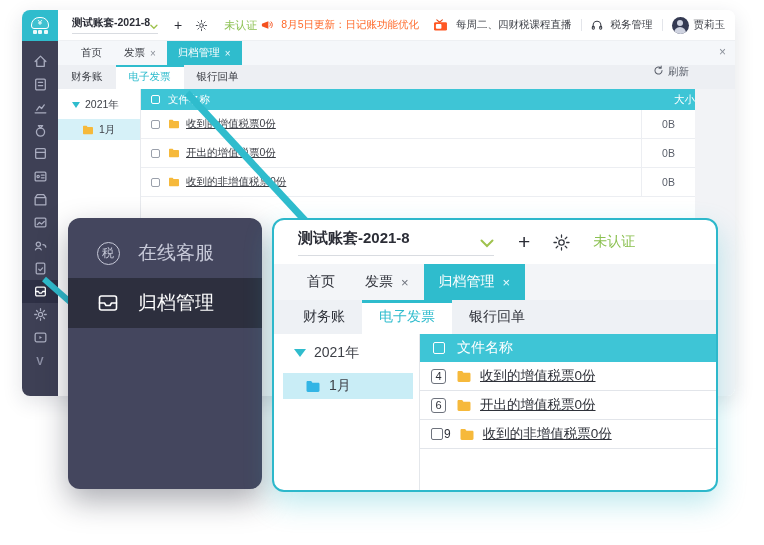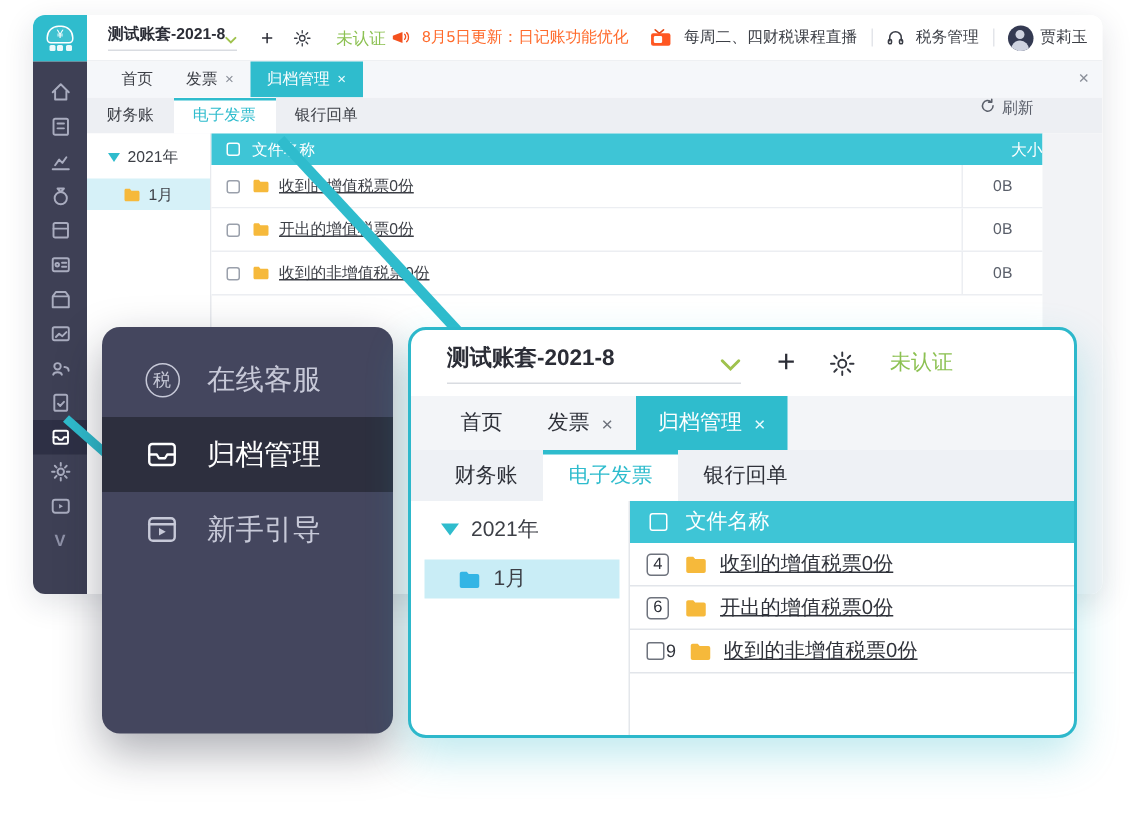--- a/index.html
+++ b/index.html
@@ -356,30 +356,20 @@
     </div>
     <div class="menu-item active">
       <span class="mi-ic">
           <svg class="oline" width="24" height="24" viewBox="0 0 24 24">
             <rect x="3.5" y="5" width="17" height="14" rx="2"></rect>
             <path d="M3.5 12h5l1.5 2.5h4L15.5 12h5"></path>
           </svg>
         </span>
       <span>归档管理</span>
     </div>
-    <div class="menu-item">
-      <span class="mi-ic">
-          <svg class="oline" width="24" height="24" viewBox="0 0 24 24">
-            <rect x="3.5" y="4.5" width="17" height="15" rx="2.5"></rect>
-            <path d="M3.5 8.5h17"></path>
-            <path d="M10 11v5l4.5-2.5z" fill="currentColor" stroke="none"></path>
-          </svg>
-        </span>
-      <span>新手引导</span>
-    </div>
   </div>
 
   <div class="ov">
     <div class="ov-account">
       <span class="ov-acct-wrap">
         <span class="ov-acct-name">测试账套-2021-8</span>
         <svg width="14" height="9" viewBox="0 0 14 9">
             <path d="M1.5 1.5L7 7l5.5-5.5" stroke="#9fc24d" stroke-width="2" fill="none" stroke-linecap="round"></path>
           </svg>
       </span>

